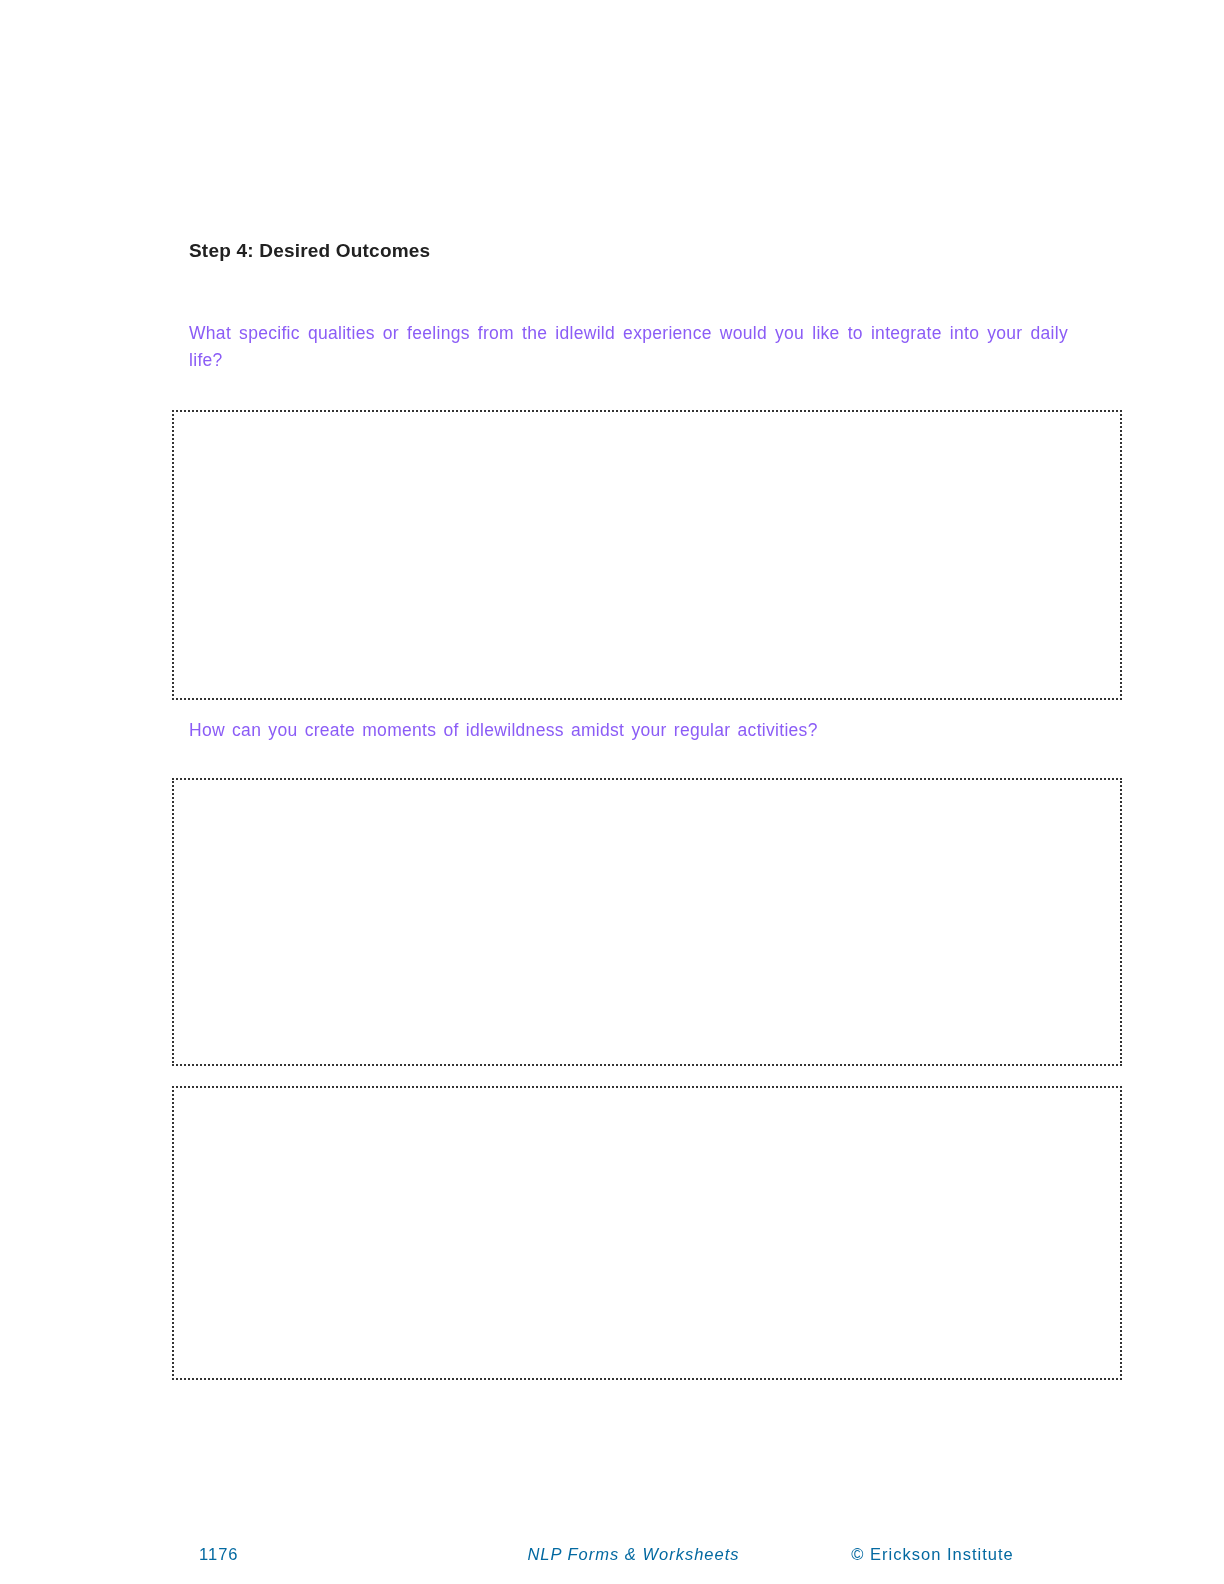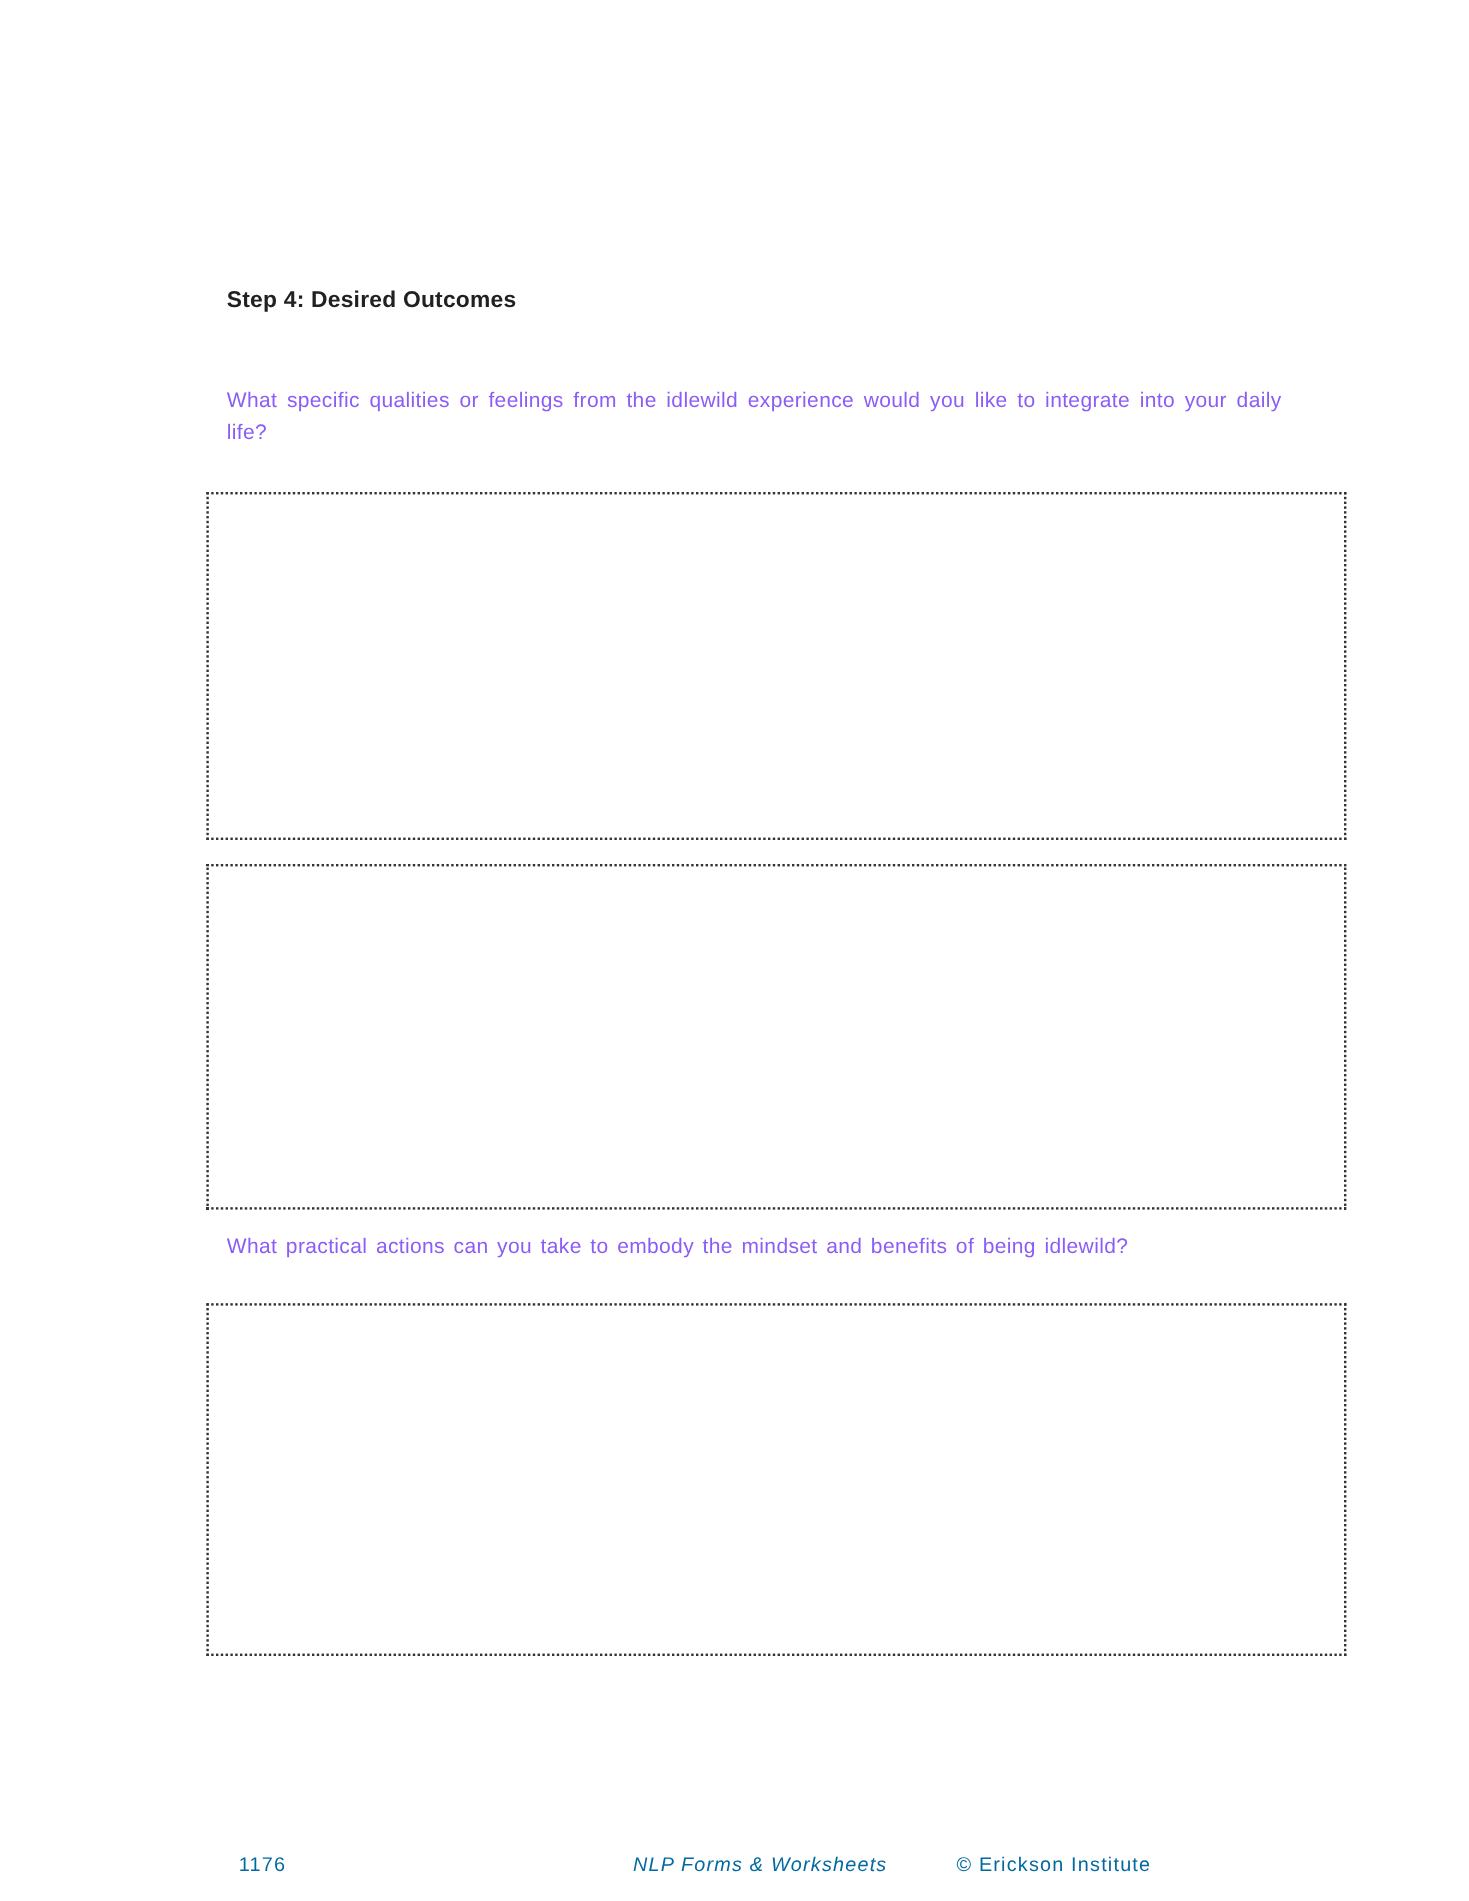--- a/index.html
+++ b/index.html
@@ -56,38 +56,38 @@
     right: 156px;
     top: 1488px;
     display: grid;
     grid-template-columns: 1fr 1fr 1fr;
     font-size: 16.5px;
     line-height: 20px;
     color: #0369a1;
     letter-spacing: 1px;
   }
   .footer .center { text-align: center; font-style: italic; }
-  .footer .right { text-align: left; }
+  .footer .right { text-align: center; }
 </style>
 </head>
 <body>
 
 <div class="page">
   <div class="content">
 
     <h1 class="step-heading">Step 4: Desired Outcomes</h1>
 
     <p class="question-text">What specific qualities or feelings from the idlewild experience would you like to integrate into your daily life?</p>
 
     <div class="answer-box box-1"></div>
 
+    <p class="question-text tight q2">How can you create moments of idlewildness amidst your regular activities?</p>
 
     <div class="answer-box box-2"></div>
 
-    <p class="question-text tight q3">What practical actions can you take to embody the mindset and benefits of being idlewild?</p>
 
     <div class="answer-box box-3"></div>
 
   </div>
 
   <div class="footer">
     <span class="left">1176</span>
     <span class="center">NLP Forms &amp; Worksheets</span>
     <span class="right">© Erickson Institute</span>
   </div>

